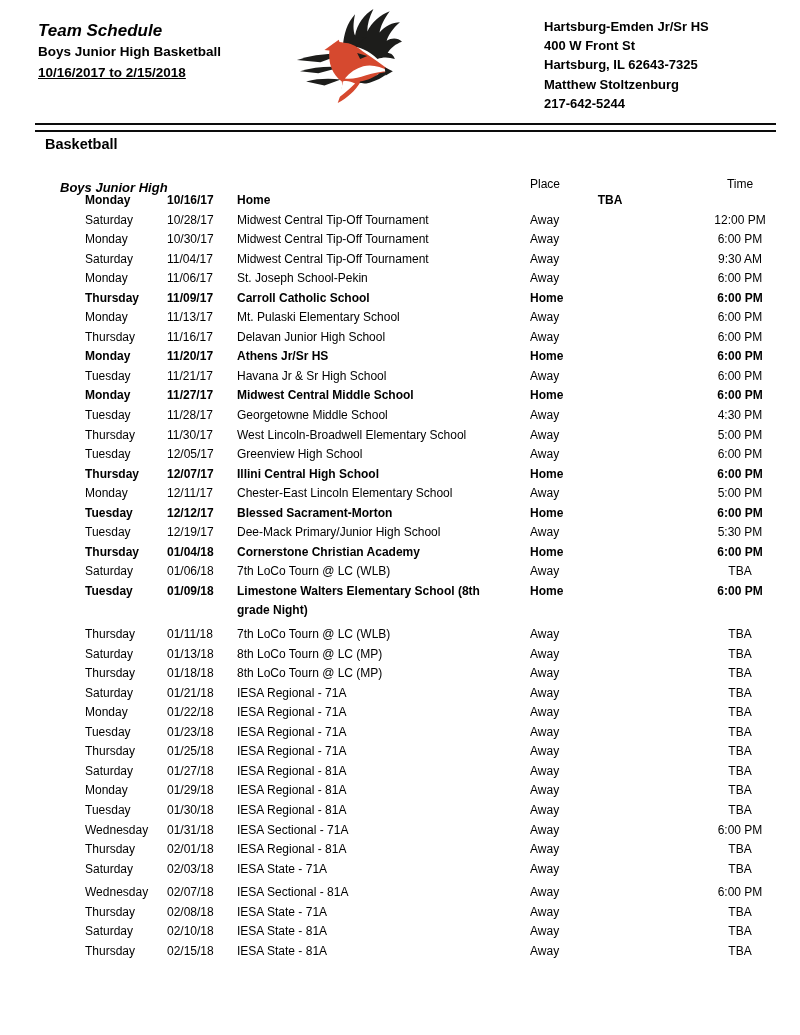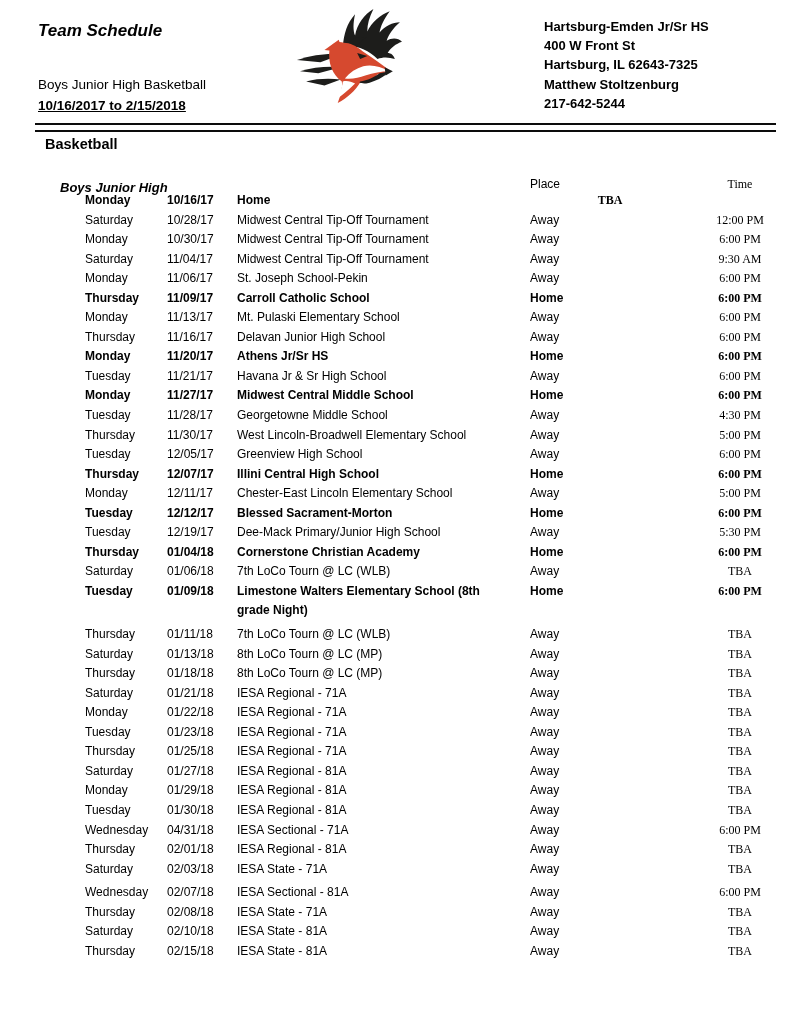--- a/index.html
+++ b/index.html
@@ -3,21 +3,21 @@
 <meta charset="utf-8">
 <style>
   html,body{margin:0;padding:0;background:#fff;}
   body{
     width:800px;height:1035px;position:relative;overflow:hidden;
     font-family:"Liberation Sans",sans-serif;color:#000;
     -webkit-font-smoothing:antialiased;
   }
   .header-left{position:absolute;left:38px;top:20px;}
   .title{font-size:17px;font-weight:bold;line-height:21px;font-style:italic;}
-  .subtitle{font-size:13.5px;font-weight:normal;line-height:21px;margin-top:33px;}
+  .subtitle{font-size:13.5px;font-weight:bold;line-height:21px;}
   .daterange{font-size:13.5px;font-weight:bold;line-height:21px;text-decoration:underline;}
 
   .logo{position:absolute;left:293px;top:4px;width:118px;height:102px;}
   .lg-black{fill:#1d1d1b;}
   .lg-red{fill:#d6492f;}
   .lg-white{fill:#ffffff;}
 
   .header-right{
     position:absolute;left:544px;top:17px;
     font-size:13px;font-weight:bold;line-height:19.2px;
@@ -39,21 +39,21 @@
   .thead{
     position:absolute;top:178px;left:0;width:800px;
     font-size:12px;line-height:13.5px;
   }
   #rows{
     position:absolute;top:191px;left:0;width:732px;
     font-size:12px;
   }
   .row{line-height:19.55px;}
   .row .event{padding-right:18px;}
-  .time{text-align:center;font-family:Liberation Serif, serif;}
+  .time{text-align:center;}
   .row.bold{font-weight:bold;}
   .row.gap{margin-top:4px;}
 </style>
 </head>
 <body>
 
 <div class="page">
 
   <div class="header-left">
     <div class="title">Team Schedule</div>
@@ -331,21 +331,21 @@
     </div>
       <div class="row grid">
       <span class="day">Tuesday</span>
       <span class="date">01/30/18</span>
       <span class="event">IESA Regional - 81A</span>
       <span class="place">Away</span>
       <span class="time">TBA</span>
     </div>
       <div class="row grid">
       <span class="day">Wednesday</span>
-      <span class="date">04/31/18</span>
+      <span class="date">01/31/18</span>
       <span class="event">IESA Sectional - 71A</span>
       <span class="place">Away</span>
       <span class="time">6:00 PM</span>
     </div>
       <div class="row grid">
       <span class="day">Thursday</span>
       <span class="date">02/01/18</span>
       <span class="event">IESA Regional - 81A</span>
       <span class="place">Away</span>
       <span class="time">TBA</span>

